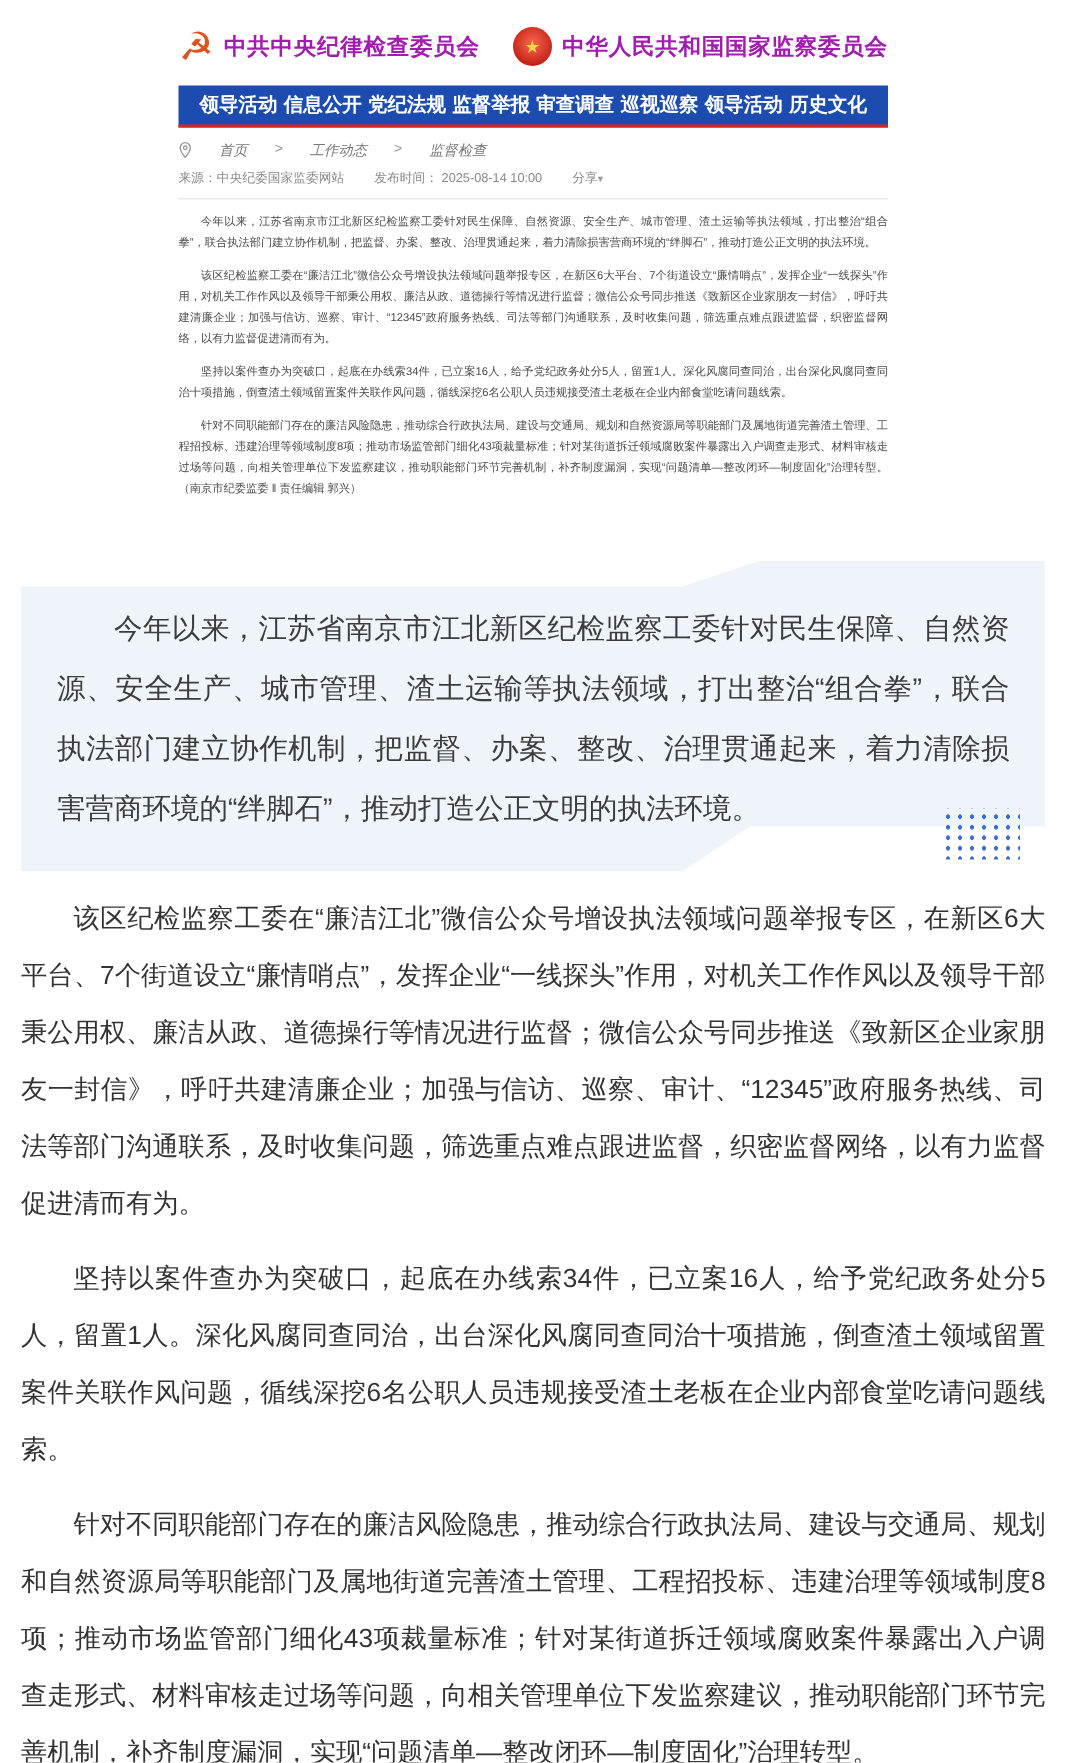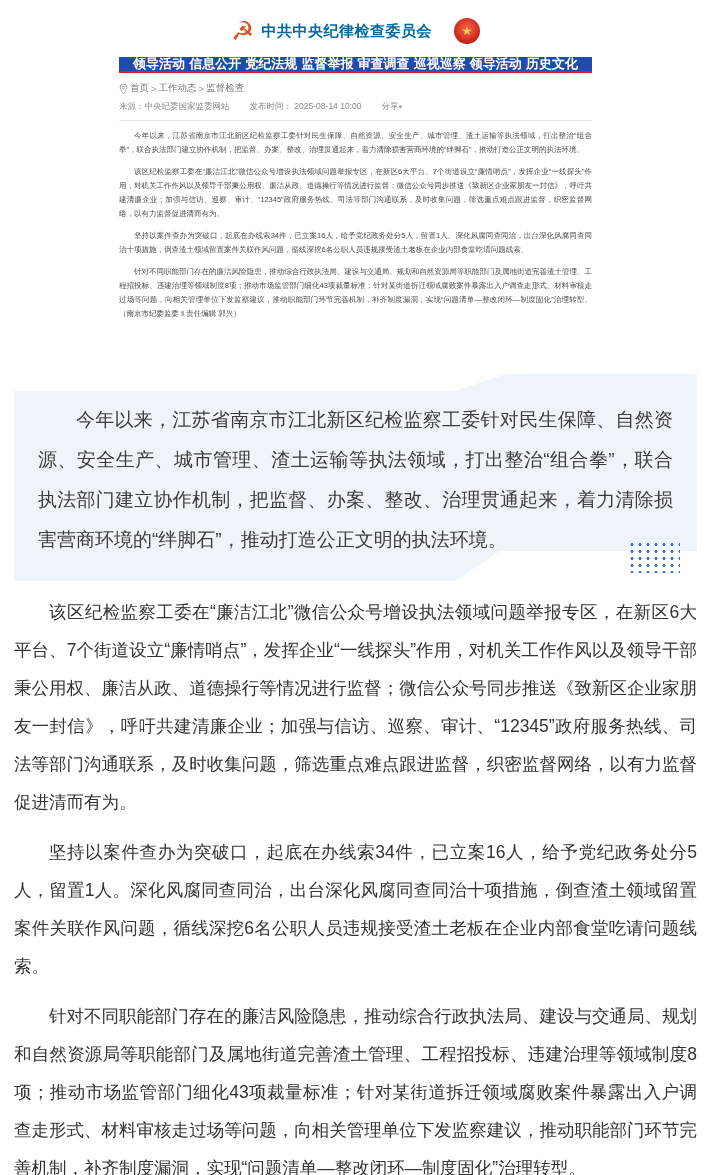--- a/index.html
+++ b/index.html
@@ -15,30 +15,30 @@
 
   .logo-row { display:flex; align-items:center; justify-content:center; gap:22px; height:42px; }
   .logo-group { display:flex; align-items:center; gap:7px; }
   .emblem-party { font-size:26px; line-height:1; color:#d9541e; }
   .emblem-nation {
     width:26px; height:26px; border-radius:50%;
     background: radial-gradient(circle at 50% 42%, #ef5a43 15%, #c21f15 75%);
     display:flex; align-items:center; justify-content:center;
   }
   .emblem-nation .star { color:#f8d24a; font-size:12px; line-height:1; }
-  .org-name { color:#0369a1; font-weight:bold; font-size:15px; letter-spacing:0.5px; white-space:nowrap; }
+  .org-name { color:#a21caf; font-weight:bold; font-size:15px; letter-spacing:0.5px; white-space:nowrap; }
 
   .nav {
-    margin-top:5px; background:#1d4cb0; height:16px;
+    margin-top:5px; background:#1d4cb0; height:28px;
     display:flex; justify-content:space-between; align-items:center;
     padding:0 14px; border-bottom:2.5px solid #d9241b;
   }
   .nav-item { color:#fff; font-weight:bold; font-size:13px; white-space:nowrap; cursor:pointer; }
 
-  .breadcrumb { margin-top:9px; display:flex; align-items:center; gap:2px; font-size:9.5px; color:#777; }
+  .breadcrumb { margin-top:9px; display:flex; gap:18px; font-size:9.5px; color:#777;font-style:italic; }
   .breadcrumb .sep { color:#999; }
   .crumb { cursor:pointer; }
 
   .embed-title { margin-top:9px; text-align:center; color:#2b57a7; font-size:14px; font-weight:bold; }
 
   .meta { margin-top:6px; display:flex; justify-content:flex-start; align-items:center; gap:20px; font-size:8.5px; color:#888; }
   .share { cursor:pointer; display:flex; align-items:center; gap:0; }
   .caret { font-size:7px; color:#999; }
 
   .embed-divider { margin-top:7px; border-top:1px solid #e9e9e9; }
@@ -79,20 +79,21 @@
 
     <div class="logo-row">
       <div class="logo-group">
         <span class="emblem-party">☭</span>
         <span class="org-name">中共中央纪律检查委员会</span>
       </div>
       <div class="logo-group">
         <span class="emblem-nation">
             <span class="star">★</span>
           </span>
+        <span class="org-name">中华人民共和国国家监察委员会</span>
       </div>
     </div>
 
     <div class="nav">
       <span class="nav-item">领导活动</span>
       <span class="nav-item">信息公开</span>
       <span class="nav-item">党纪法规</span>
       <span class="nav-item">监督举报</span>
       <span class="nav-item">审查调查</span>
       <span class="nav-item">巡视巡察</span>

